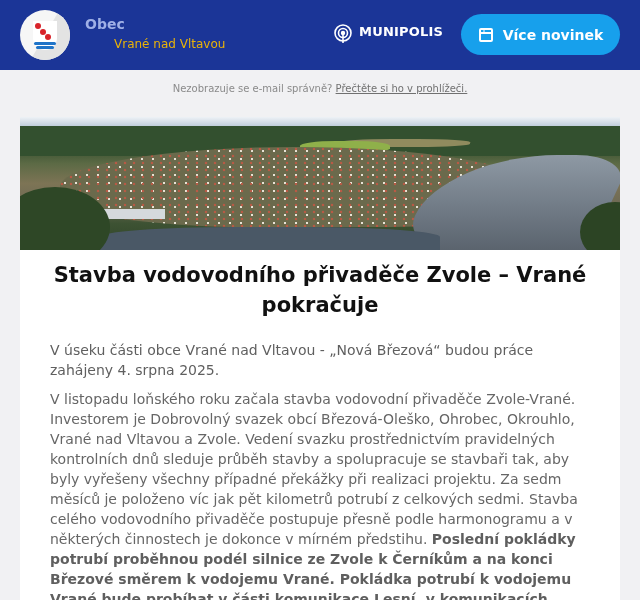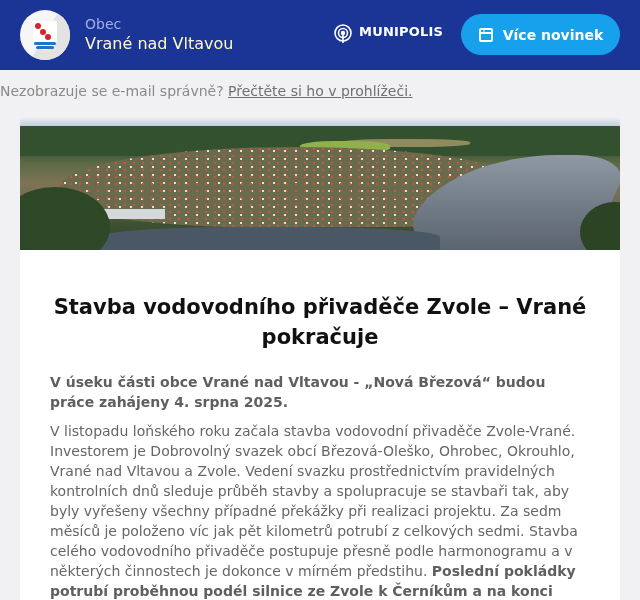--- a/index.html
+++ b/index.html
@@ -6,51 +6,51 @@
   html, body { width: 640px; height: 600px; overflow: hidden; }
   body { background: #f1f1f3; font-family: "DejaVu Sans", sans-serif; color: #555; }
 
   .header { height: 70px; background: #1b3597; display: flex; align-items: center; padding: 0 20px; position: relative; }
   .logo { width: 50px; height: 50px; border-radius: 50%; background: #f6f6f6; position: relative; overflow: hidden; }
   .logo .shadow { position: absolute; left: 25px; top: 0; width: 40px; height: 50px; background: #e3e3e3; transform: skewX(-30deg); }
   .logo .shield { position: absolute; left: 13px; top: 11px; width: 24px; height: 29px; background: #fff; border-radius: 0 0 12px 12px; }
   .logo .dot { position: absolute; width: 6px; height: 6px; border-radius: 50%; background: #d8232a; }
   .logo .wave { position: absolute; left: 14px; width: 22px; height: 3px; background: #1f74c8; border-radius: 2px; }
   .brand { margin-left: 15px; }
-  .brand .kind { color: #9fb0e6; font-weight: normal; font-size: 14px; line-height: 17px; }
-  .brand .name { color: #fef9c3; font-size: 16px; line-height: 22px; }
+  .brand .kind { color: #9fb0e6; font-weight: bold; font-size: 14px; line-height: 17px; }
+  .brand .name { color: #eab308; font-size: 12px; line-height: 22px; margin-left: 29px; }
 
   .munipolis { position: absolute; left: 333px; top: 24px; display: flex; align-items: flex-start; color: #fff; font-weight: bold; font-size: 13px; letter-spacing: 0.2px; }
   .munipolis svg { margin-right: 6px; }
 
   .btn-more { position: absolute; left: 461px; top: 14px; width: 159px; height: 41px; background: #17a0ec; border-radius: 21px; display: flex; align-items: center; justify-content: center; color: #fff; font-weight: bold; font-size: 14px; text-align: right; }
   .btn-more svg { margin-right: 9px; }
 
-  .notice { font-size: 14px; color: #8a8a8a; padding-top: 13px; height: 47px; }
+  .notice { text-align: center; font-size: 10px; color: #8a8a8a; padding-top: 13px; height: 47px; }
   .notice a { color: #707070; text-decoration: underline; }
 
   .card { position: absolute; left: 20px; top: 117px; width: 600px; height: 490px; background: #ffffff; }
   .hero { width: 600px; height: 133px; position: relative; overflow: hidden;
     background: linear-gradient(180deg, #c9d5e3 0%, #b8c8d8 6%, #3e5a38 9%, #2f4a2b 20%, #5c6a45 35%, #7d7455 50%, #6e6a55 65%, #3d5233 80%, #2e4328 100%); }
   .hero .sky { position: absolute; left: 0; top: 0; width: 600px; height: 11px; background: linear-gradient(180deg, #eef2f6, #b7c6d6); }
   .hero .hills { position: absolute; left: 0; top: 9px; width: 600px; height: 30px; background: #33502f; }
   .hero .field { position: absolute; left: 280px; top: 24px; width: 90px; height: 12px; background: #8fb04a; border-radius: 40%; }
   .hero .field2 { position: absolute; left: 320px; top: 22px; width: 130px; height: 8px; background: #a89a6a; border-radius: 40%; opacity: 0.8; }
   .hero .town { position: absolute; left: 40px; top: 30px; width: 470px; height: 80px; border-radius: 50% 50% 30% 40%;
     background: radial-gradient(circle at 2px 2px, #b85a45 1.4px, transparent 1.6px) 0 0/9px 7px,
                 radial-gradient(circle at 5px 4px, #e9e3d6 1.2px, transparent 1.5px) 0 0/11px 8px,
                 #6b6a4c; }
   .hero .river { position: absolute; left: 400px; top: 38px; width: 190px; height: 100px; background: linear-gradient(180deg, #8e99a4, #6d7782 60%, #58616b); border-radius: 60% 30% 0 40%; transform: skewX(-25deg); }
   .hero .river2 { position: absolute; left: 80px; top: 110px; width: 340px; height: 25px; background: #4a5866; border-radius: 40% 40% 0 0; }
   .hero .tree-l { position: absolute; left: -20px; top: 70px; width: 110px; height: 80px; background: #2e4726; border-radius: 50%; }
   .hero .tree-r { position: absolute; left: 560px; top: 85px; width: 70px; height: 60px; background: #2c4424; border-radius: 50%; }
   .hero .dam { position: absolute; left: 75px; top: 92px; width: 70px; height: 10px; background: #d5d9dc; }
 
-  .title { text-align: center; color: #111; font-weight: bold; font-size: 21px; line-height: 30px; padding: 10px 30px 0; margin-top: 32px; }
-  .lead { font-weight: bold; font-size: 14px; line-height: 20px; color: #5f5f5f; padding: 20px 30px 0; }
+  .title { text-align: center; color: #111; font-weight: bold; font-size: 21px; line-height: 30px; padding: 10px 30px 0; }
+  .lead { font-weight: normal; font-size: 14px; line-height: 20px; color: #5f5f5f; padding: 20px 30px 0; }
   .body { font-size: 14px; line-height: 20px; color: #666; padding: 9px 30px 0; }
   .body b { color: #5f5f5f; }
 </style>
 </head>
 <body>
 
 <div class="header">
   <div class="logo">
     <div class="shadow"></div>
     <div class="shield"></div>

